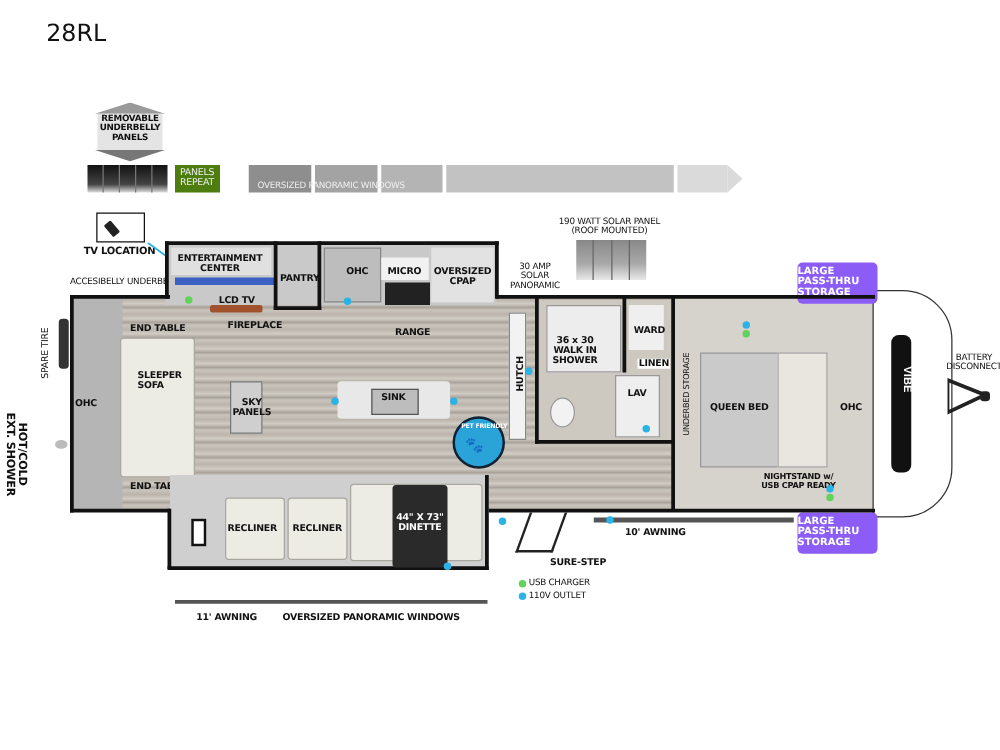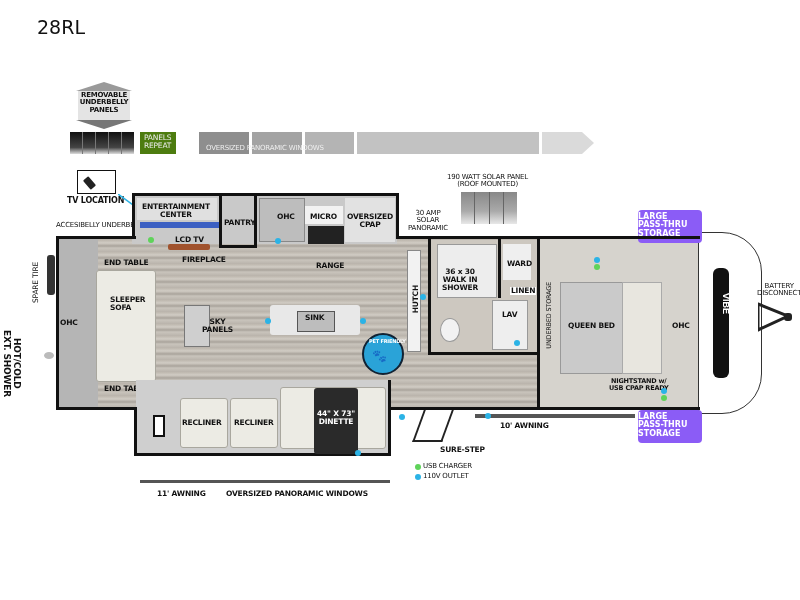--- a/index.html
+++ b/index.html
@@ -128,21 +128,21 @@
 <div class="wall" style="left:397px;top:236px;width:303px;height:3px;"></div>
 <div class="wall" style="left:56px;top:236px;width:3px;height:174px;"></div>
 <div class="wall" style="left:56px;top:407px;width:80px;height:3px;"></div>
 <div class="wall" style="left:390px;top:407px;width:310px;height:3px;"></div>
 
 <div class="lbl" style="left:104px;top:259px;font-size:7.5px;">END TABLE</div>
 <div class="cushion" style="left:96px;top:270px;width:58px;height:110px;"></div>
 <div class="lbl" style="left:110px;top:296px;font-size:7.5px;text-align:left;"><span>SLEEPER</span><br><span>SOFA</span></div>
 <div class="lbl" style="left:104px;top:385px;font-size:7.5px;">END TABLE</div>
 <div class="abs" style="left:184px;top:305px;width:24px;height:40px;background:#cfcfcf;border:1px solid #777;"></div>
-<div class="lbl" style="left:186px;top:318px;font-size:7.5px;padding-left:16px;"><span>SKY</span><br><span>PANELS</span></div>
+<div class="lbl" style="left:186px;top:318px;font-size:7.5px;"><span>SKY</span><br><span>PANELS</span></div>
 <div class="abs" style="left:270px;top:305px;width:90px;height:30px;background:#e8e8e8;border-radius:3px;"></div>
 <div class="abs" style="left:297px;top:311px;width:36px;height:19px;background:#bdbdbd;border:1px solid #555;"></div>
 <div class="lbl" style="left:305px;top:314px;font-size:7.5px;">SINK</div>
 <div class="abs" style="left:362px;top:333px;width:38px;height:38px;border-radius:50%;background:#2aa3d8;border:2px solid #123;">
   <div class="lbl" style="left:5px;top:4px;color:#fff;font-size:5px;">PET FRIENDLY</div>
   <div class="abs" style="left:8px;top:14px;font-size:12px;color:#111;">🐾</div>
 </div>
 
 <div class="abs" style="left:136px;top:380px;width:255px;height:75px;background:#cfcfcf;"></div>
 <div class="wall" style="left:134px;top:407px;width:3px;height:48px;"></div>

